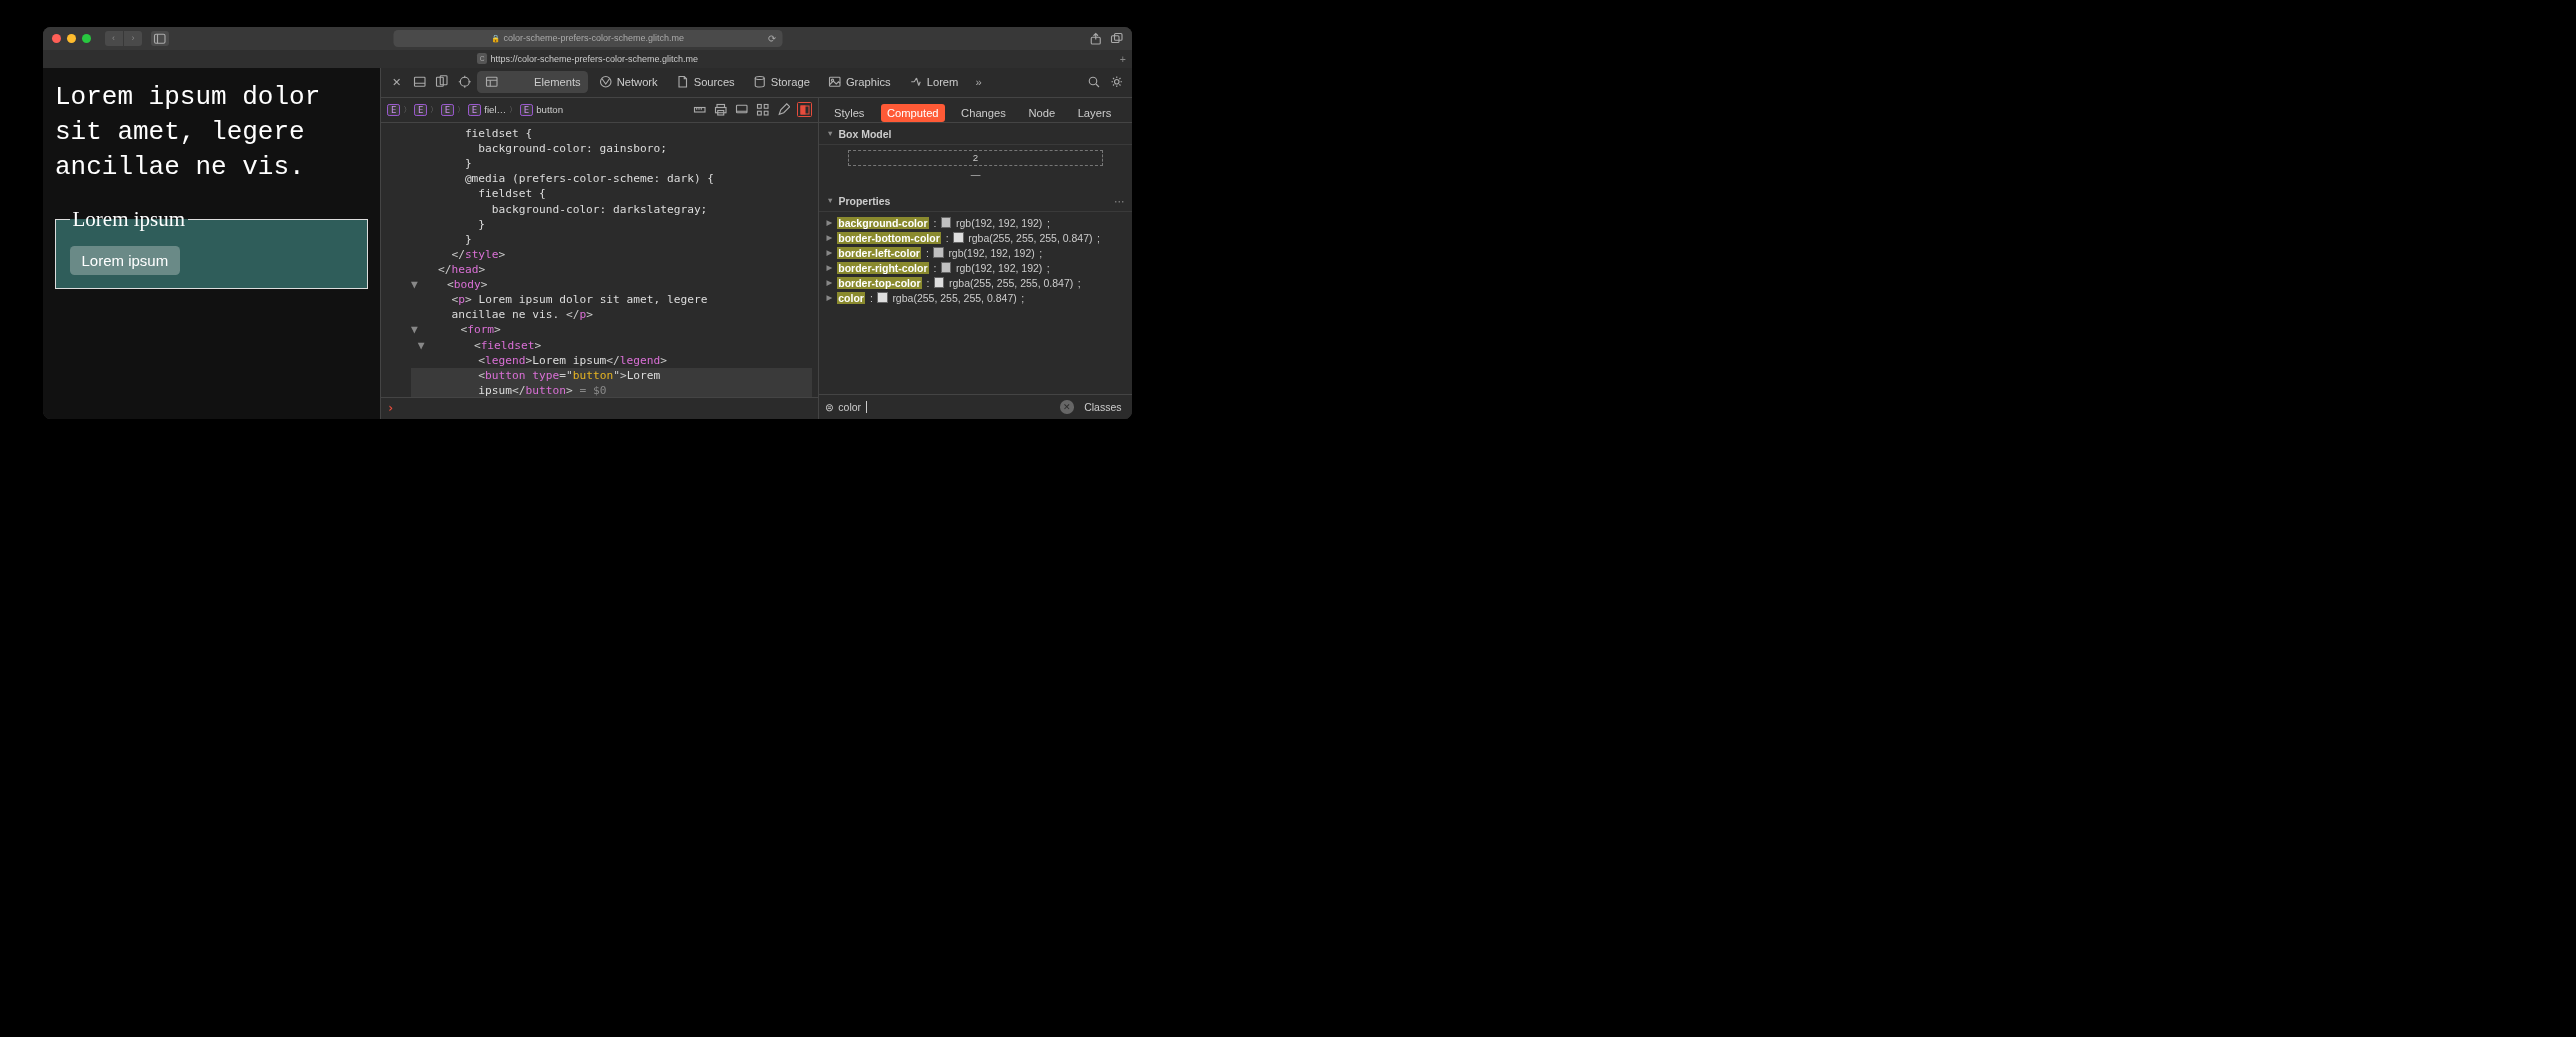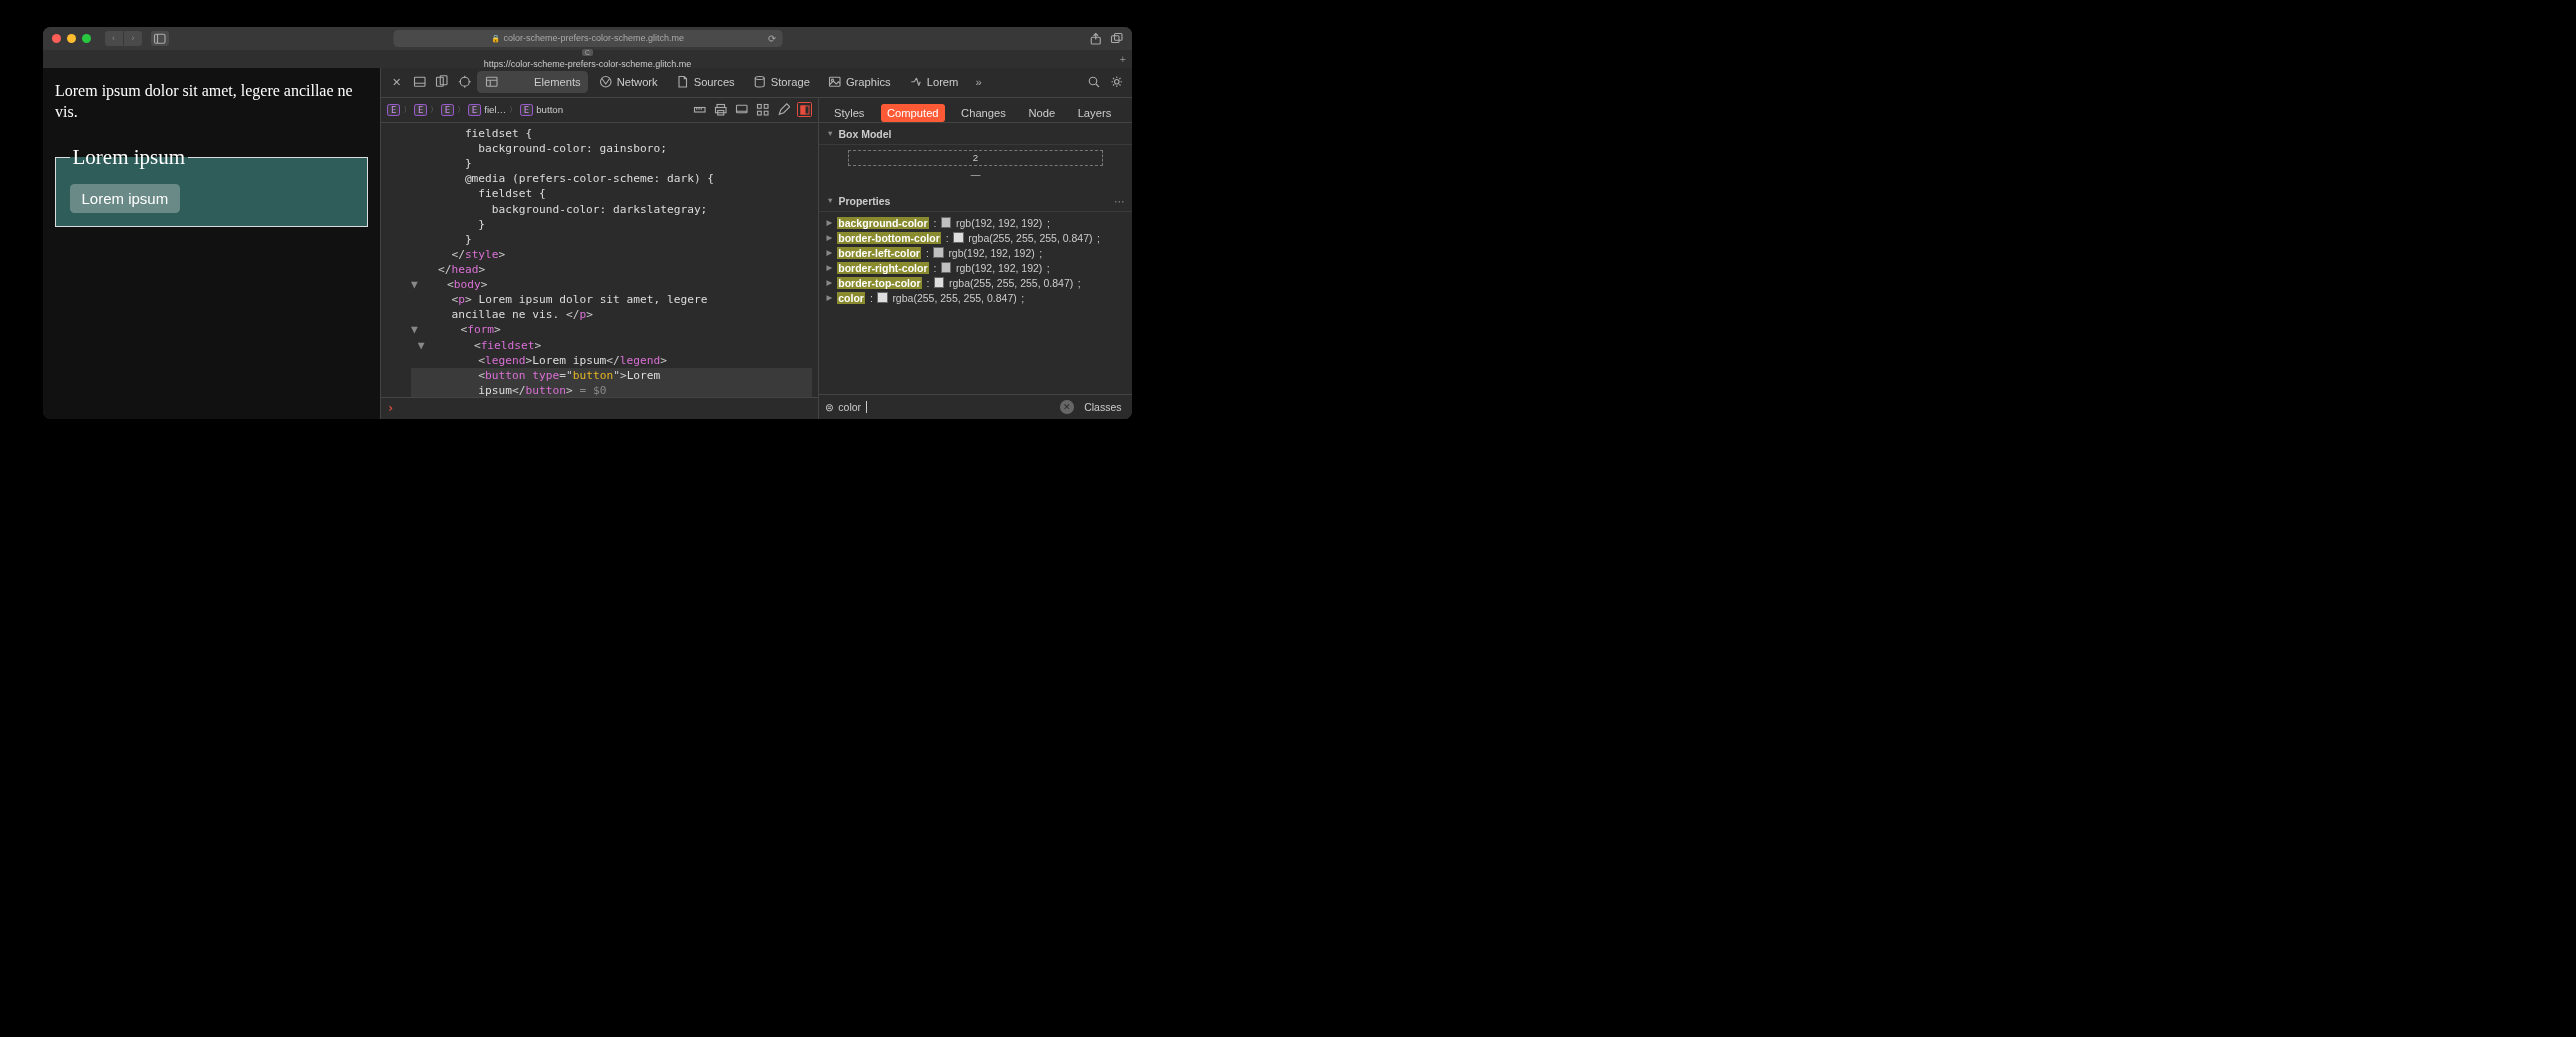--- a/index.html
+++ b/index.html
@@ -63,31 +63,30 @@
 .tabstrip {
   height: 18px;
   background: #2f2f2f;
   display: flex;
   align-items: center;
   justify-content: center;
   color: #ccc;
   font-size: 9px;
   gap: 3px;
   position: relative;
-  flex-direction: column;
 }
 .tabstrip .plus { position: absolute; right: 6px; color: #888; font-size: 10.5px; }
 .content-row { flex: 1; display: flex; min-height: 0; }
 .page {
   width: 337px;
   background: #111;
   color: #fff;
   padding: 12px;
 }
-.page p { font-family: Liberation Serif, serif; font-size: 16px; line-height: 1.35; }
+.page p { font-family: Liberation Mono, monospace; font-size: 26px; line-height: 1.35; }
 .page fieldset {
   margin-top: 22.5px;
   border: 1.5px solid #ddd;
   background: #2f5d5a;
   padding: 13.5px;
 }
 .page legend { font-family: Georgia, serif; font-size: 21px; color: #fff; padding: 0 3px; }
 .page button {
   background: #6a8a87;
   color: #fff;

